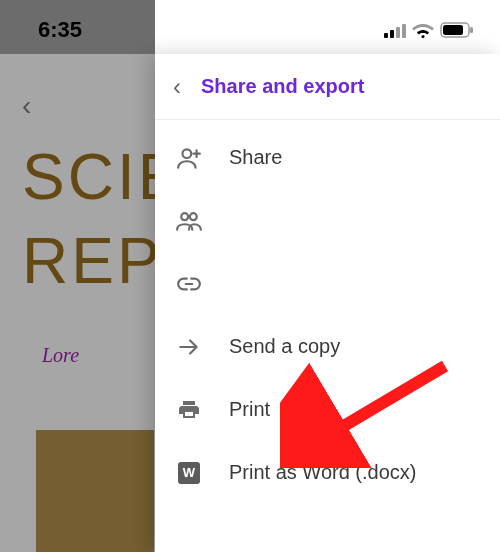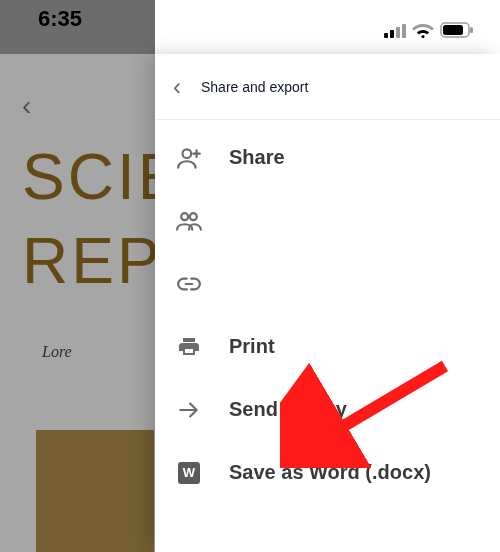--- a/index.html
+++ b/index.html
@@ -1,41 +1,41 @@
 <!DOCTYPE html>
 <html><head>
 <meta charset="utf-8">
 <style>
   * { margin: 0; padding: 0; box-sizing: border-box; }
   html, body { width: 500px; height: 552px; overflow: hidden; font-family: -apple-system, Helvetica, Arial, sans-serif; }
   .screen { position: relative; width: 500px; height: 552px; background: #fff; }
   
   .dim-layer { position: absolute; left: 0; top: 0; width: 155px; height: 552px; background: #fff; }
   .dim-layer::after { content:""; position:absolute; inset:0; background: rgba(0,0,0,.35); }
-  .status-bar { position:absolute; left:0; top:0; width:500px; height:54px; display:flex; justify-content:space-between; padding: 6px 26px 0 38px; }
+  .status-bar { position:absolute; left:0; top:0; width:500px; height:54px; display:flex; align-items:center; justify-content:space-between; padding: 6px 26px 0 38px; }
   .status-left { font-size: 22px; font-weight: 600; color:#000; }
   .status-right { display:flex; align-items:center; gap:6px; }
   .sig-bars { display:flex; align-items:flex-end; gap:2px; height:16px; }
   .sig-bars span { width:4px; background:#9a9a9a; border-radius:1px; }
   .sig-bars span.on { background:#000; }
   .wifi-ico svg, .batt-ico svg { display:block; }
   .status-dim { position:absolute; left:0; top:0; width:155px; height:54px; }
   .doc-back { position:absolute; left:22px; top:90px; font-size:28px; color:#7a7a7a; }
   .doc-title { position:absolute; left:22px; top:135px; font-family: Impact, "Arial Black", sans-serif; letter-spacing: 3px; font-size:64px; line-height:1.32; color:#9a7021; }
-  .doc-body { position:absolute; left:42px; top:340px; font-style: italic; font-family: Georgia, serif; font-size:16px; color:#404040; line-height:1.55; }
+  .doc-body { position:absolute; left:42px; top:340px; font-style: italic; font-family: Georgia, serif; font-size:20px; color:#a21caf; line-height:1.55; }
   .doc-image { position:absolute; left:36px; top:430px; width:118px; height:122px; background:#b3914d; }
   
   .panel { position:absolute; left:155px; top:54px; width:345px; height:498px; background:#fff; box-shadow:-6px 0 18px rgba(0,0,0,.18); }
   .panel-header { display:flex; align-items:center; height:66px; padding:0 18px; border-bottom:1px solid #ececec; gap:20px; }
   .panel-back { color:#666; font-size:24px; }
-  .panel-title { font-size:14px; font-weight:400; color:#0f172a; }
+  .panel-title { font-size:20px; font-weight:700; color:#6d28d9; }
   .menu { padding: 6px 10px 0 10px; }
   .menu-item { display:flex; align-items:center; height:63px; padding:0 8px; gap:24px; border-radius:10px; cursor:pointer; }
   .menu-item .icon { width:32px; display:flex; justify-content:center; color:#6b6b6b; }
-  .menu-item .label { font-size:20px; font-weight:700; color:#3a3a3a; }
+  .menu-item .label { font-size:20px; font-weight:400; color:#3a3a3a; }
   .word-badge { width:22px; height:22px; background:#5b5b5b; border-radius:3px; display:flex; align-items:center; justify-content:center; color:#fff; font-size:13px; font-weight:700; }
   
   .arrow { position:absolute; left:280px; top:358px; width:180px; height:110px; pointer-events:none; }
 </style>
 </head>
 <body>
 
 <div class="screen">
 
   <div class="dim-layer">
@@ -111,42 +111,42 @@
           <svg width="26" height="26" viewBox="0 0 24 24" fill="none" stroke="#6b6b6b" stroke-width="2" stroke-linecap="round" stroke-linejoin="round">
               <path d="M9 12h6"></path>
               <path d="M10 7H7a5 5 0 0 0 0 10h3"></path>
               <path d="M14 7h3a5 5 0 0 1 0 10h-3"></path>
             </svg>
         </span>
       </div>
 
       <div class="menu-item">
         <span class="icon">
-          <svg width="24" height="24" viewBox="0 0 24 24" fill="#6b6b6b">
-              <path d="M19 8H5c-1.66 0-3 1.34-3 3v5h4v4h12v-4h4v-5c0-1.66-1.34-3-3-3zM16 18H8v-4h8v4zM18 3H6v4h12V3z"></path>
-            </svg>
-        </span>
-        <span class="label">Print</span>
-      </div>
-
-      <div class="menu-item">
-        <span class="icon">
           <svg width="26" height="26" viewBox="0 0 24 24" fill="none" stroke="#6b6b6b" stroke-width="2" stroke-linecap="round" stroke-linejoin="round">
               <path d="M4 12h13"></path>
               <path d="M13 6l6 6-6 6"></path>
             </svg>
         </span>
         <span class="label">Send a copy</span>
       </div>
 
       <div class="menu-item">
         <span class="icon">
+          <svg width="24" height="24" viewBox="0 0 24 24" fill="#6b6b6b">
+              <path d="M19 8H5c-1.66 0-3 1.34-3 3v5h4v4h12v-4h4v-5c0-1.66-1.34-3-3-3zM16 18H8v-4h8v4zM18 3H6v4h12V3z"></path>
+            </svg>
+        </span>
+        <span class="label">Print</span>
+      </div>
+
+      <div class="menu-item">
+        <span class="icon">
           <span class="word-badge">W</span>
         </span>
-        <span class="label">Save as Word (.docx)</span>
+        <span class="label">Print as Word (.docx)</span>
       </div>
 
     </div>
   </div>
 
   <svg class="arrow" viewBox="0 0 180 110">
     <defs>
       <marker id="ah" markerWidth="14" markerHeight="14" refX="3" refY="6" orient="auto">
         <path d="M0,0 L0,12 L14,6 z" fill="#ff1a1a"></path>
       </marker>

